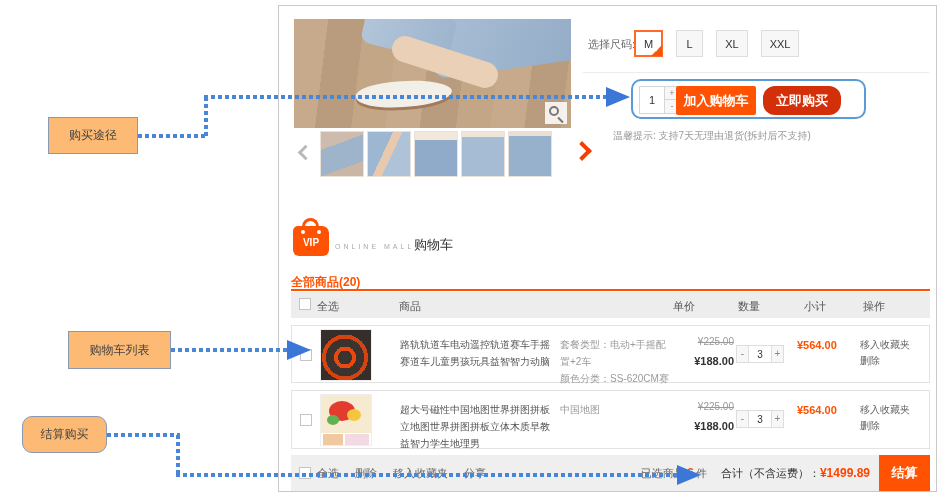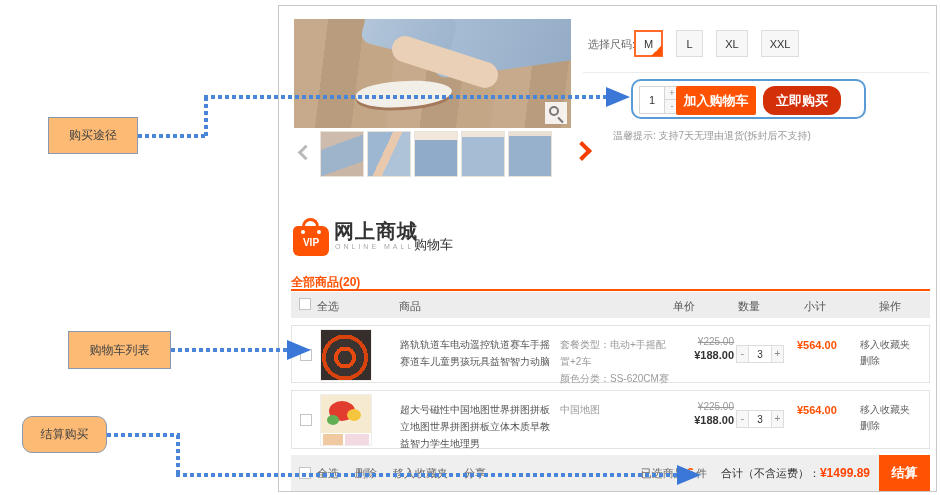--- a/index.html
+++ b/index.html
@@ -79,21 +79,21 @@
   .pimg{position:absolute;left:28px;top:3px;width:52px;height:52px;border:1px solid #eee;overflow:hidden;}
   .track{width:100%;height:100%;background:radial-gradient(circle at 48% 55%,#3b3330 0 7px,#e8490f 7px 11px,#3b3330 11px 19px,#d8420d 19px 23px,#352e2b 23px);}
   .mapimg{width:100%;height:38px;background:#f6ead0;position:relative;}
   .mapimg i{position:absolute;border-radius:50%;}
   .map-strip{display:flex;gap:2px;padding:1px 2px;}
   .map-strip i{display:block;height:11px;}
   .pname{position:absolute;left:108px;top:10px;width:152px;font-size:10px;line-height:17px;color:#555;cursor:pointer;}
   .pspec{position:absolute;left:268px;top:10px;width:112px;font-size:10px;line-height:17px;color:#9a9a9a;}
   .pprice{position:absolute;left:372px;top:10px;width:70px;text-align:right;}
   .pprice .old{font-size:10px;color:#999;text-decoration:line-through;}
-  .pprice .cur{font-size:11px;color:#333;font-weight:bold;margin-top:2px;}
+  .pprice .cur{font-size:11px;color:#333;font-weight:bold;margin-top:8px;}
   .rqty{position:absolute;left:444px;top:19px;display:flex;}
   .rqty .st{width:13px;height:18px;border:1px solid #ddd;background:#f7f7f7;color:#888;font-size:10px;line-height:16px;text-align:center;cursor:pointer;}
   .rqty input{width:22px;height:18px;border:1px solid #ddd;border-left:none;border-right:none;text-align:center;font-size:10px;color:#333;}
   .psub{position:absolute;left:505px;top:13px;width:58px;font-size:11px;font-weight:bold;color:#ff5000;}
   .pact{position:absolute;left:568px;top:11px;font-size:10px;line-height:16px;color:#666;}
   .pact div{cursor:pointer;}
 
   
   .foot{position:absolute;left:12px;top:449px;width:639px;height:36px;background:#efefef;}
   .foot .cb{position:absolute;left:8px;top:12px;}
@@ -170,34 +170,33 @@
 
     <div class="bag">
       <div class="bag-handle"></div>
       <div class="bag-body"></div>
       <div class="bag-eyes">
           <i></i>
           <i></i>
         </div>
       <div class="bag-vip">VIP</div>
     </div>
-    <div class="mall-name">网上商城</div>
     <div class="mall-en">ONLINE MALL</div>
     <div class="page-title">购物车</div>
 
     <div class="tab">全部商品(20)</div>
     <div class="tab-line"></div>
     <div class="thead">
       <span class="cb" style="left:8px;top:6px;"></span>
       <span style="left:26px;">全选</span>
       <span style="left:108px;">商品</span>
       <span style="left:382px;">单价</span>
       <span style="left:447px;">数量</span>
       <span style="left:513px;">小计</span>
-      <span style="left:572px;margin-left:16px;">操作</span>
+      <span style="left:572px;">操作</span>
     </div>
 
     <div class="row" style="top:319px;height:58px;">
       <span class="cb"></span>
       <div class="pimg">
           <div class="track"></div>
         </div>
       <div class="pname">路轨轨道车电动遥控轨道赛车手摇赛道车儿童男孩玩具益智智力动脑</div>
       <div class="pspec">
         <div>套餐类型：电动+手摇配置+2车</div>

